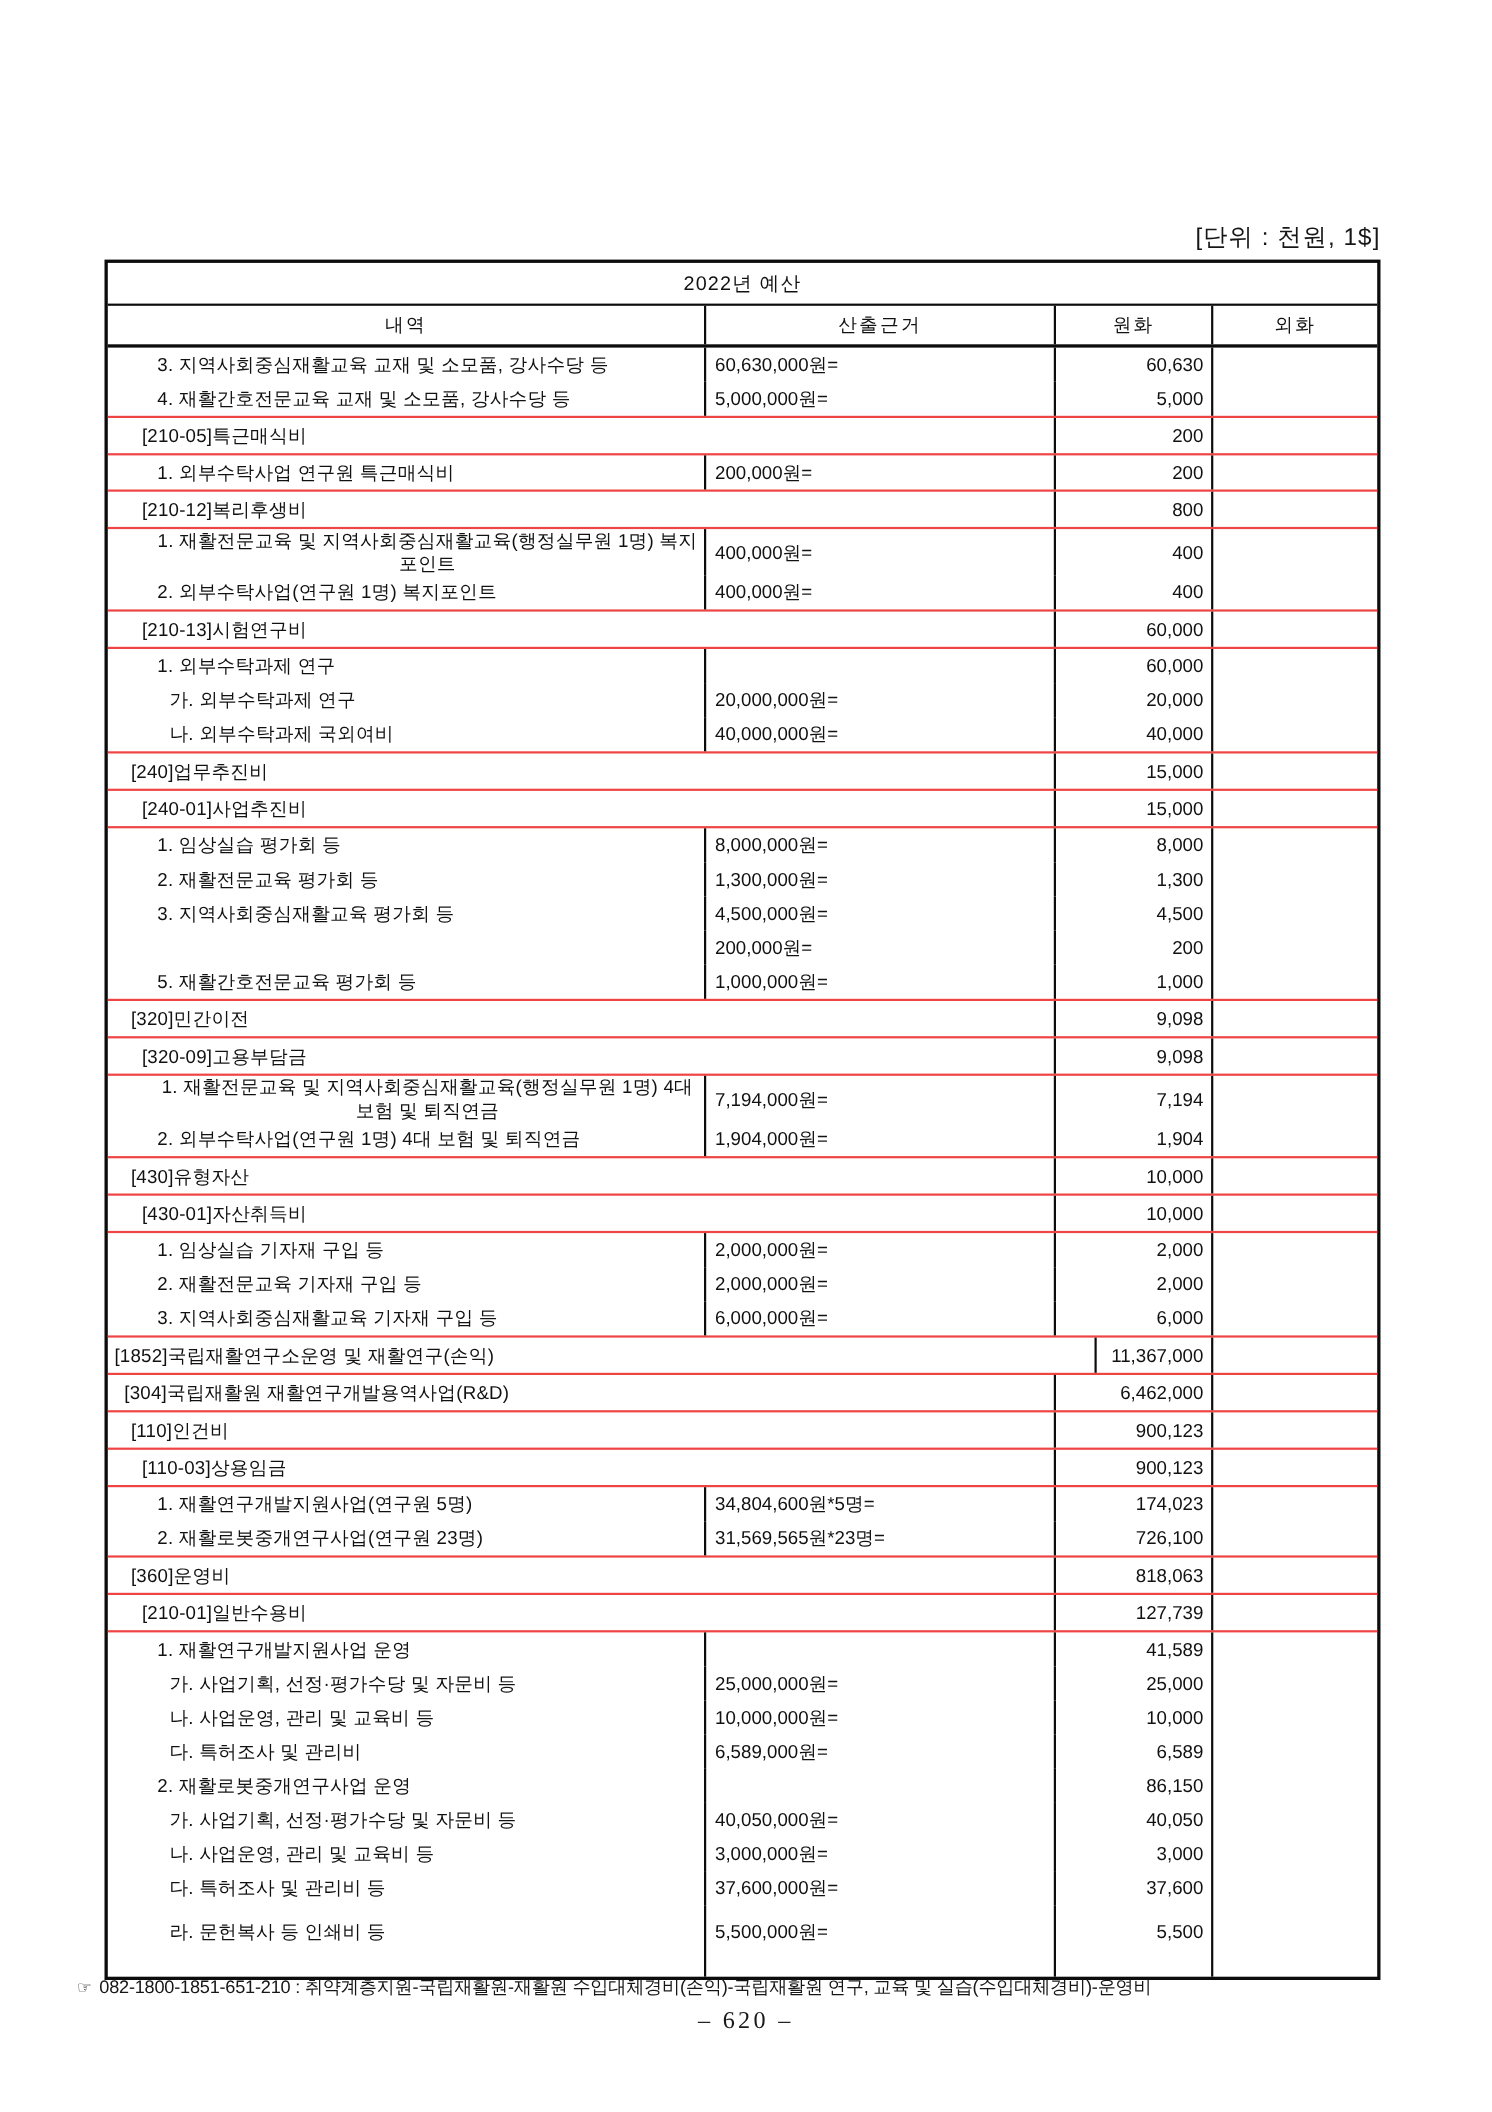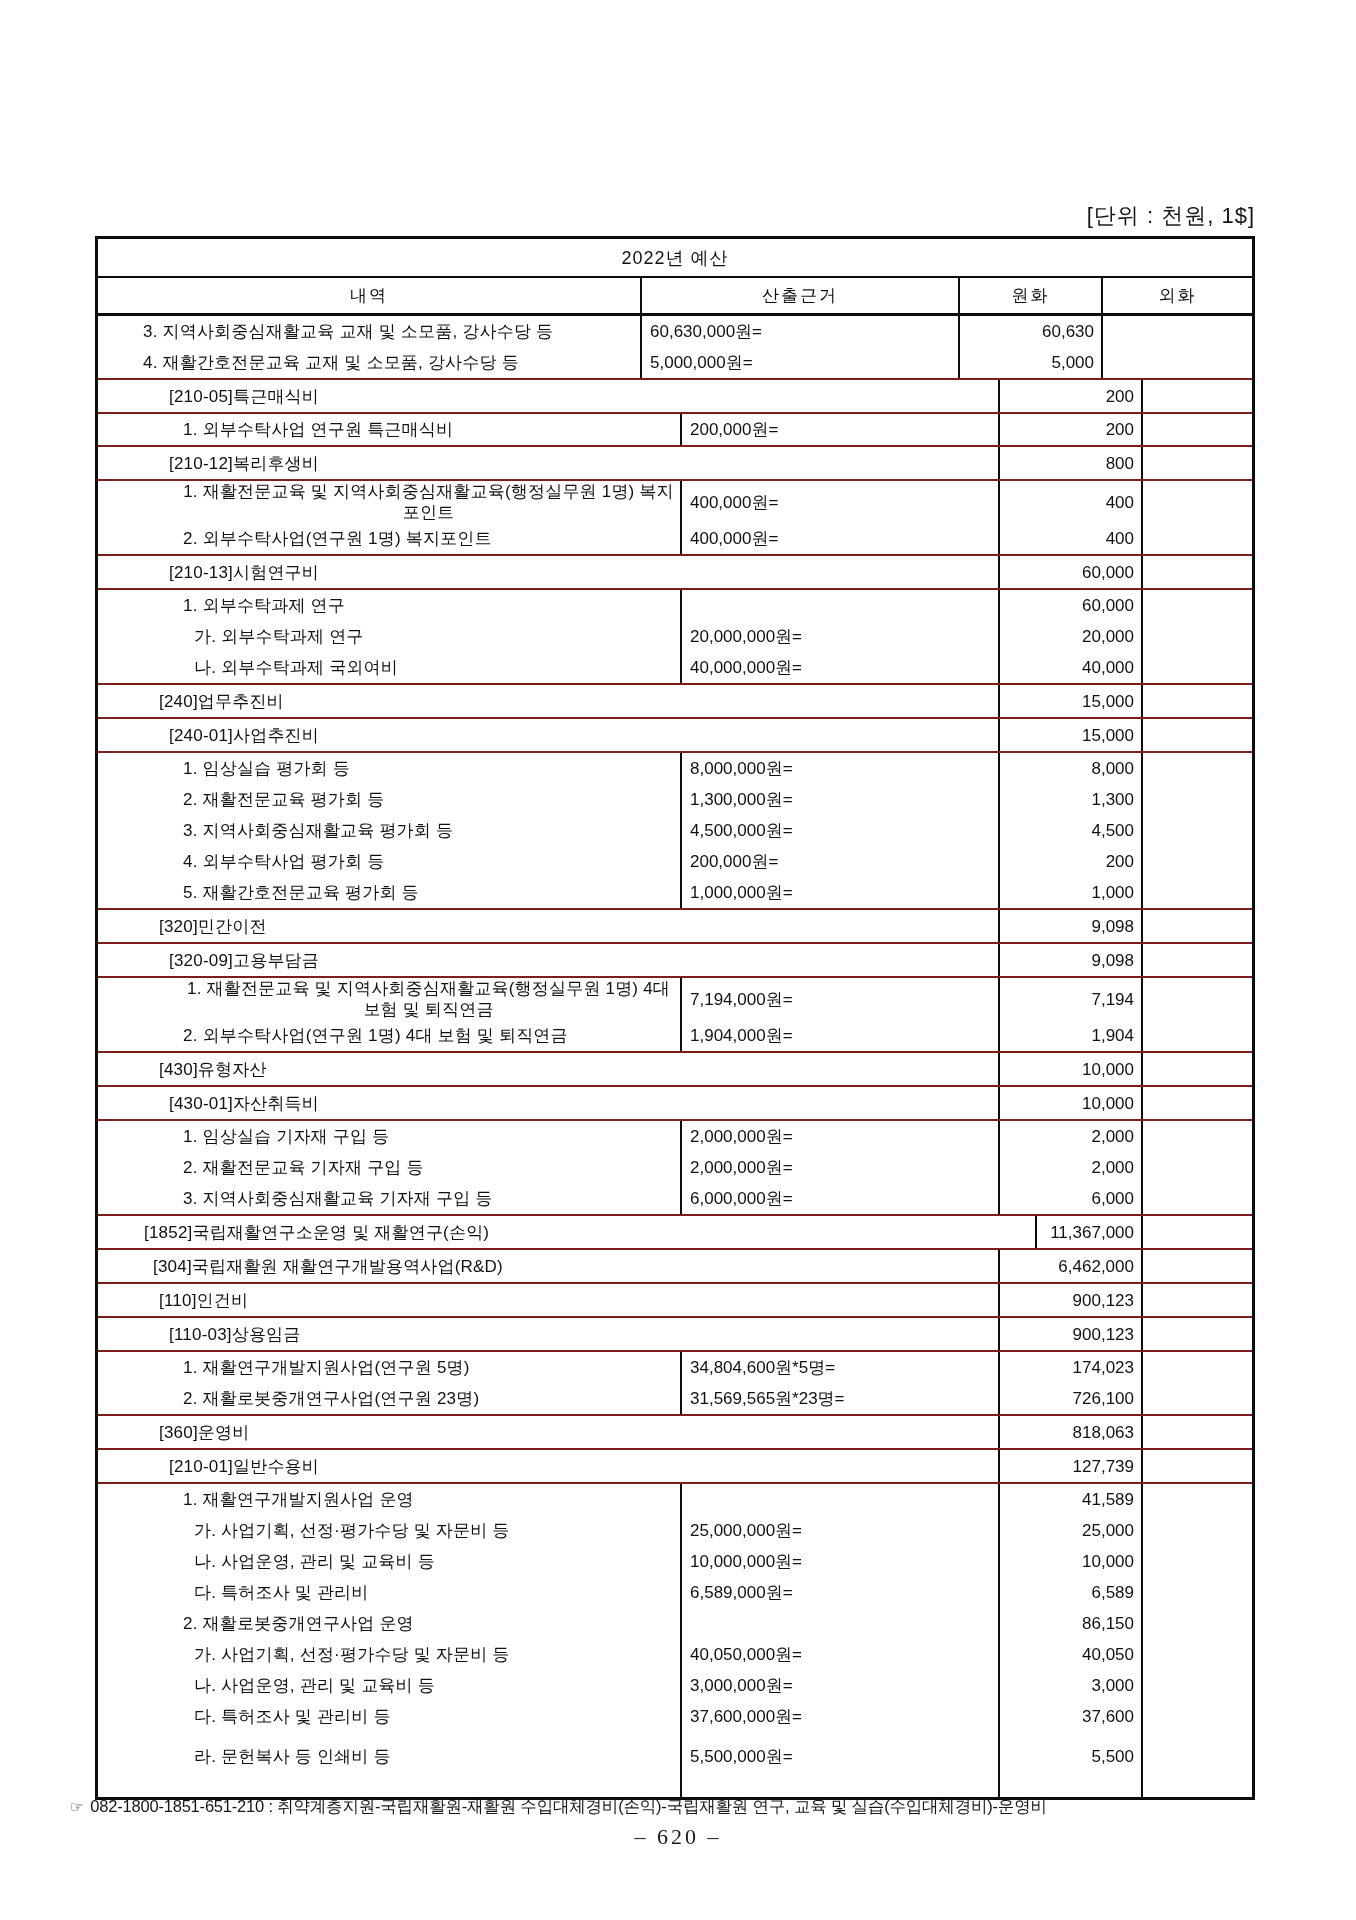--- a/index.html
+++ b/index.html
@@ -23,21 +23,21 @@
     height:37px;display:flex;align-items:center;justify-content:center;
     font-size:18px;border-bottom:2px solid #0c0c0c;letter-spacing:1px;
   }
   .header-row{
     display:grid;grid-template-columns:542px 318px 143px 1fr;
     height:35px;border-bottom:3px solid #0c0c0c;
   }
   .hcell{display:flex;align-items:center;justify-content:center;font-size:17px;letter-spacing:2px;}
   .hcell + .hcell{border-left:2px solid #0c0c0c;}
 
-  .rows .row + .row{border-top:2px solid #7f1d1d;padding-left:40px;}
+  .rows .row + .row{border-top:2px solid #ef4444;}
 
   .group-row{display:grid;grid-template-columns:860px 143px 1fr;min-height:32px;}
   .items-row{display:grid;grid-template-columns:542px 318px 143px 1fr;text-align:center;}
 
   .cell{display:flex;align-items:center;box-sizing:border-box;font-size:17px;line-height:21px;}
   .items-row .cell{min-height:31px;}
   .gcell{grid-column:1;padding-right:4px;letter-spacing:0.2px;}
   .c1{grid-column:1;padding-right:6px;letter-spacing:0.2px;}
   .c2{grid-column:2;padding-left:8px;border-left:2px solid #0c0c0c;}
   .c3{grid-column:3;border-left:2px solid #0c0c0c;}
@@ -144,21 +144,20 @@
         <div class="row items-row">
           <div class="cell c1 ind1">1. 임상실습 평가회 등</div>
           <div class="cell c2">8,000,000원=</div>
           <div class="cell c3 val">8,000</div>
           <div class="cell c1 ind1">2. 재활전문교육 평가회 등</div>
           <div class="cell c2">1,300,000원=</div>
           <div class="cell c3 val">1,300</div>
           <div class="cell c1 ind1">3. 지역사회중심재활교육 평가회 등</div>
           <div class="cell c2">4,500,000원=</div>
           <div class="cell c3 val">4,500</div>
-          <div class="cell c1 ind1">4. 외부수탁사업 평가회 등</div>
           <div class="cell c2">200,000원=</div>
           <div class="cell c3 val">200</div>
           <div class="cell c1 ind1">5. 재활간호전문교육 평가회 등</div>
           <div class="cell c2">1,000,000원=</div>
           <div class="cell c3 val">1,000</div>
           <div class="cell fx" style="grid-row: 1 / span 5;"></div>
         </div>
         <div class="row group-row">
           <div class="cell gcell lv2">[320]민간이전</div>
           <div class="cell c3g val" style="border-left: 2px solid rgb(12, 12, 12); grid-column: 2;">9,098</div>

